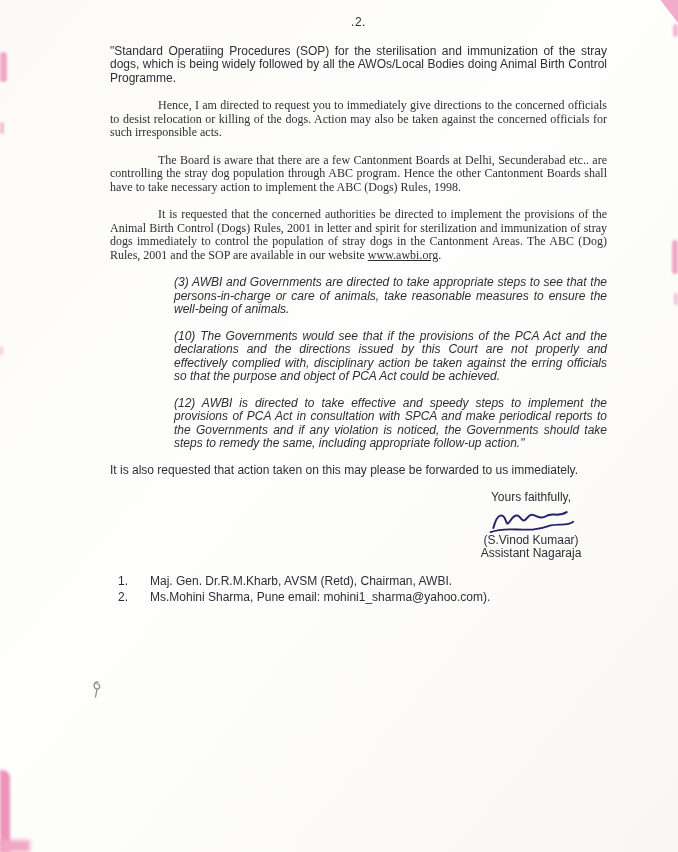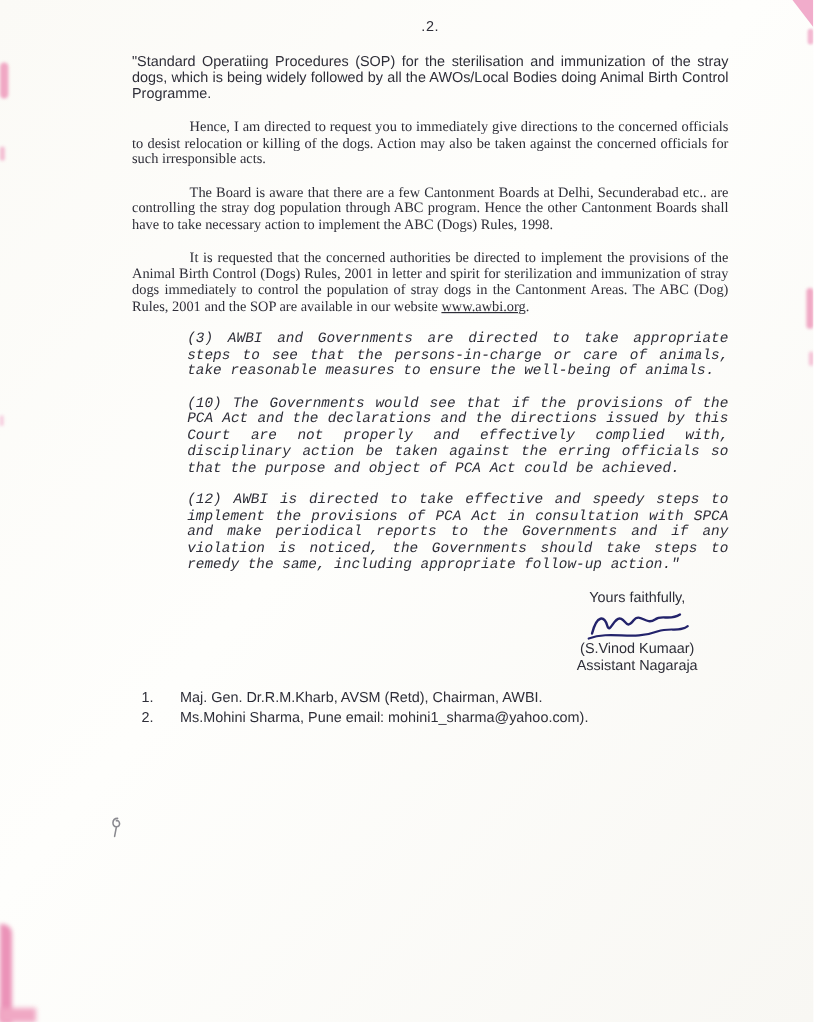--- a/index.html
+++ b/index.html
@@ -16,23 +16,22 @@
     color: #2e2e38;
     padding: 16px 71px 0 110px;
     overflow: hidden;
   }
   .page-number { text-align: center; margin-bottom: 15px; letter-spacing: .5px; }
   p.para { text-align: justify; margin-bottom: 14px; }
   p.para.indent { text-indent: 48px; font-family: Liberation Serif, serif; }
   p.quote {
     font-style: italic;
     text-align: justify;
-    margin-left: 46px;
+    margin-left: 64px;
     margin-bottom: 13px;
-    font-family: Liberation Mono, monospace;
   }
   .doc-link { color: inherit; text-decoration: underline; cursor: pointer; }
   .closing { text-align: left; margin-bottom: 0; }
   .sig-block { width: 152px; margin-left: auto; margin-top: 14px; text-align: center; }
   .sig-salutation { }
   .sig-scribble { display: block; margin: 1px auto 0; transform: rotate(-3deg); }
   .copy-label { margin-top: 26px; }
   .copy-list { margin-top: 14px; }
   .copy-item { display: flex; margin-bottom: 3px; }
   .copy-num { width: 40px; padding-left: 8px; flex: 0 0 40px; }
@@ -91,20 +90,21 @@
   <p class="para indent"><span>It is requested that the concerned authorities be directed to implement the provisions of the Animal Birth Control (Dogs) Rules, 2001 in letter and spirit for sterilization and immunization of stray dogs immediately to control the population of stray dogs in the Cantonment Areas. The ABC (Dog) Rules, 2001 and the SOP are available in our website </span><a class="doc-link">www.awbi.org</a><span>.</span></p>
 
 
   <p class="quote">(3) AWBI and Governments are directed to take appropriate steps to see that the persons-in-charge or care of animals, take reasonable measures to ensure the well-being of animals.</p>
 
 
   <p class="quote">(10) The Governments would see that if the provisions of the PCA Act and the declarations and the directions issued by this Court are not properly and effectively complied with, disciplinary action be taken against the erring officials so that the purpose and object of PCA Act could be achieved.</p>
 
   <p class="quote">(12) AWBI is directed to take effective and speedy steps to implement the provisions of PCA Act in consultation with SPCA and make periodical reports to the Governments and if any violation is noticed, the Governments should take steps to remedy the same, including appropriate follow-up action."</p>
 
+  <p class="para closing">It is also requested that action taken on this may please be forwarded to us immediately.</p>
 
   <div class="sig-block">
     <div class="sig-salutation">Yours faithfully,</div>
     <svg class="sig-scribble" width="92" height="28" viewBox="0 0 92 28">
       <path d="M8 20 C13 4 19 6 21 14 C23 22 27 6 33 9 C37 11 37 18 43 11 C49 4 53 16 61 11 C67 7 73 13 82 8" stroke="#23236b" stroke-width="2" fill="none" stroke-linecap="round"></path>
       <path d="M5 24 C25 18 41 28 63 21 C73 18 81 23 88 18" stroke="#23236b" stroke-width="1.8" fill="none" stroke-linecap="round"></path>
     </svg>
     <div>(S.Vinod Kumaar)</div>
     <div>Assistant Nagaraja</div>
   </div>

